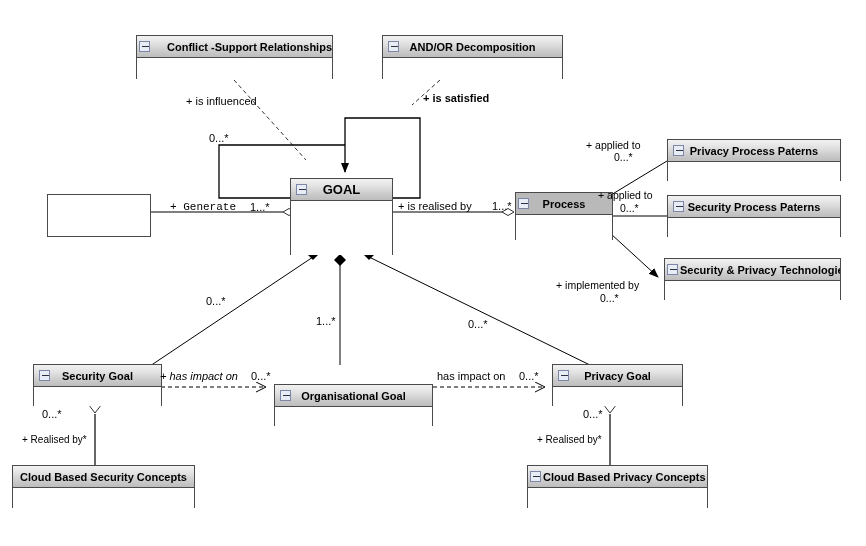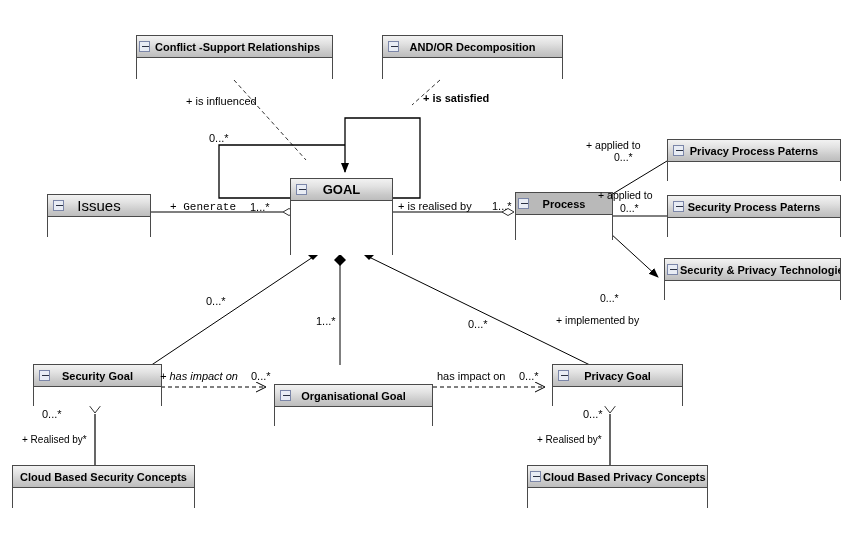--- a/index.html
+++ b/index.html
@@ -120,33 +120,32 @@
 
     
     <g>
       <line x1="610" y1="414" x2="610" y2="465" stroke="#000" stroke-width="1.2"></line>
       <polygon points="610,400 615,406.5 610,413 605,406.5" fill="#fff" stroke="#333" stroke-width="1"></polygon>
     </g>
   </svg>
 
   <div id="classes">
       <div class="uml-class" style="left: 136px; top: 35px; width: 197px; height: 44px;">
-        <div class="uml-header" style="text-align: left; padding-left: 18px;"><span class="minus-ico tight"></span><span>Conflict -Support  Relationships</span></div>
+        <div class="uml-header" style="text-align: left; padding-left: 30px;"><span class="minus-ico tight"></span><span>Conflict -Support  Relationships</span></div>
         <div class="uml-body" style="height: 21px;"></div>
       </div>
       <div class="uml-class" style="left: 382px; top: 35px; width: 181px; height: 44px;">
         <div class="uml-header"><span class="minus-ico"></span><span>AND/OR Decomposition</span></div>
         <div class="uml-body" style="height: 21px;"></div>
       </div>
       <div class="uml-class" style="left: 290px; top: 178px; width: 103px; height: 77px;">
         <div class="uml-header goal"><span class="minus-ico"></span><span>GOAL</span></div>
         <div class="uml-body" style="height: 54px;"></div>
       </div>
       <div class="uml-class" style="left: 47px; top: 194px; width: 104px; height: 43px;">
-        <div class="uml-header big"><span class="minus-ico"></span><span>Issues</span></div>
         <div class="uml-body" style="height: 20px;"></div>
       </div>
       <div class="uml-class" style="left: 515px; top: 192px; width: 98px; height: 48px;">
         <div class="uml-header flat"><span class="minus-ico tight"></span><span>Process</span></div>
         <div class="uml-body" style="height: 25px;"></div>
       </div>
       <div class="uml-class" style="left: 667px; top: 139px; width: 174px; height: 42px;">
         <div class="uml-header"><span class="minus-ico"></span><span>Privacy Process Paterns</span></div>
         <div class="uml-body" style="height: 19px;"></div>
       </div>
@@ -184,21 +183,21 @@
       <div class="edge-label" style="left: 423px; top: 92px; font-size: 11px; font-weight: bold;">+ is satisfied</div>
       <div class="edge-label" style="left: 209px; top: 132px; font-size: 11px;">0...*</div>
       <div class="edge-label" style="left: 170px; top: 201px; font-size: 11px; font-family: Liberation Mono, monospace;">+ Generate</div>
       <div class="edge-label" style="left: 250px; top: 201px; font-size: 11px;">1...*</div>
       <div class="edge-label" style="left: 398px; top: 200px; font-size: 11px;">+  is realised by</div>
       <div class="edge-label" style="left: 492px; top: 200px; font-size: 11px;">1...*</div>
       <div class="edge-label" style="left: 586px; top: 139px; font-size: 10.5px;">+ applied to</div>
       <div class="edge-label" style="left: 614px; top: 151px; font-size: 10.5px;">0...*</div>
       <div class="edge-label" style="left: 598px; top: 189px; font-size: 10.5px;">+ applied to</div>
       <div class="edge-label" style="left: 620px; top: 202px; font-size: 10.5px;">0...*</div>
-      <div class="edge-label" style="left: 556px; top: 279px; font-size: 10.5px; margin-top: 35px;">+ implemented by</div>
+      <div class="edge-label" style="left: 556px; top: 279px; font-size: 10.5px;">+ implemented by</div>
       <div class="edge-label" style="left: 600px; top: 292px; font-size: 10.5px;">0...*</div>
       <div class="edge-label" style="left: 206px; top: 295px; font-size: 11px;">0...*</div>
       <div class="edge-label" style="left: 316px; top: 315px; font-size: 11px;">1...*</div>
       <div class="edge-label" style="left: 468px; top: 318px; font-size: 11px;">0...*</div>
       <div class="edge-label" style="left: 160px; top: 370px; font-size: 11px; font-style: italic;">+ has impact on</div>
       <div class="edge-label" style="left: 251px; top: 370px; font-size: 11px;">0...*</div>
       <div class="edge-label" style="left: 437px; top: 370px; font-size: 11px;">has impact on</div>
       <div class="edge-label" style="left: 519px; top: 370px; font-size: 11px;">0...*</div>
       <div class="edge-label" style="left: 42px; top: 408px; font-size: 11px;">0...*</div>
       <div class="edge-label" style="left: 22px; top: 434px; font-size: 10px;">+ Realised by*</div>

